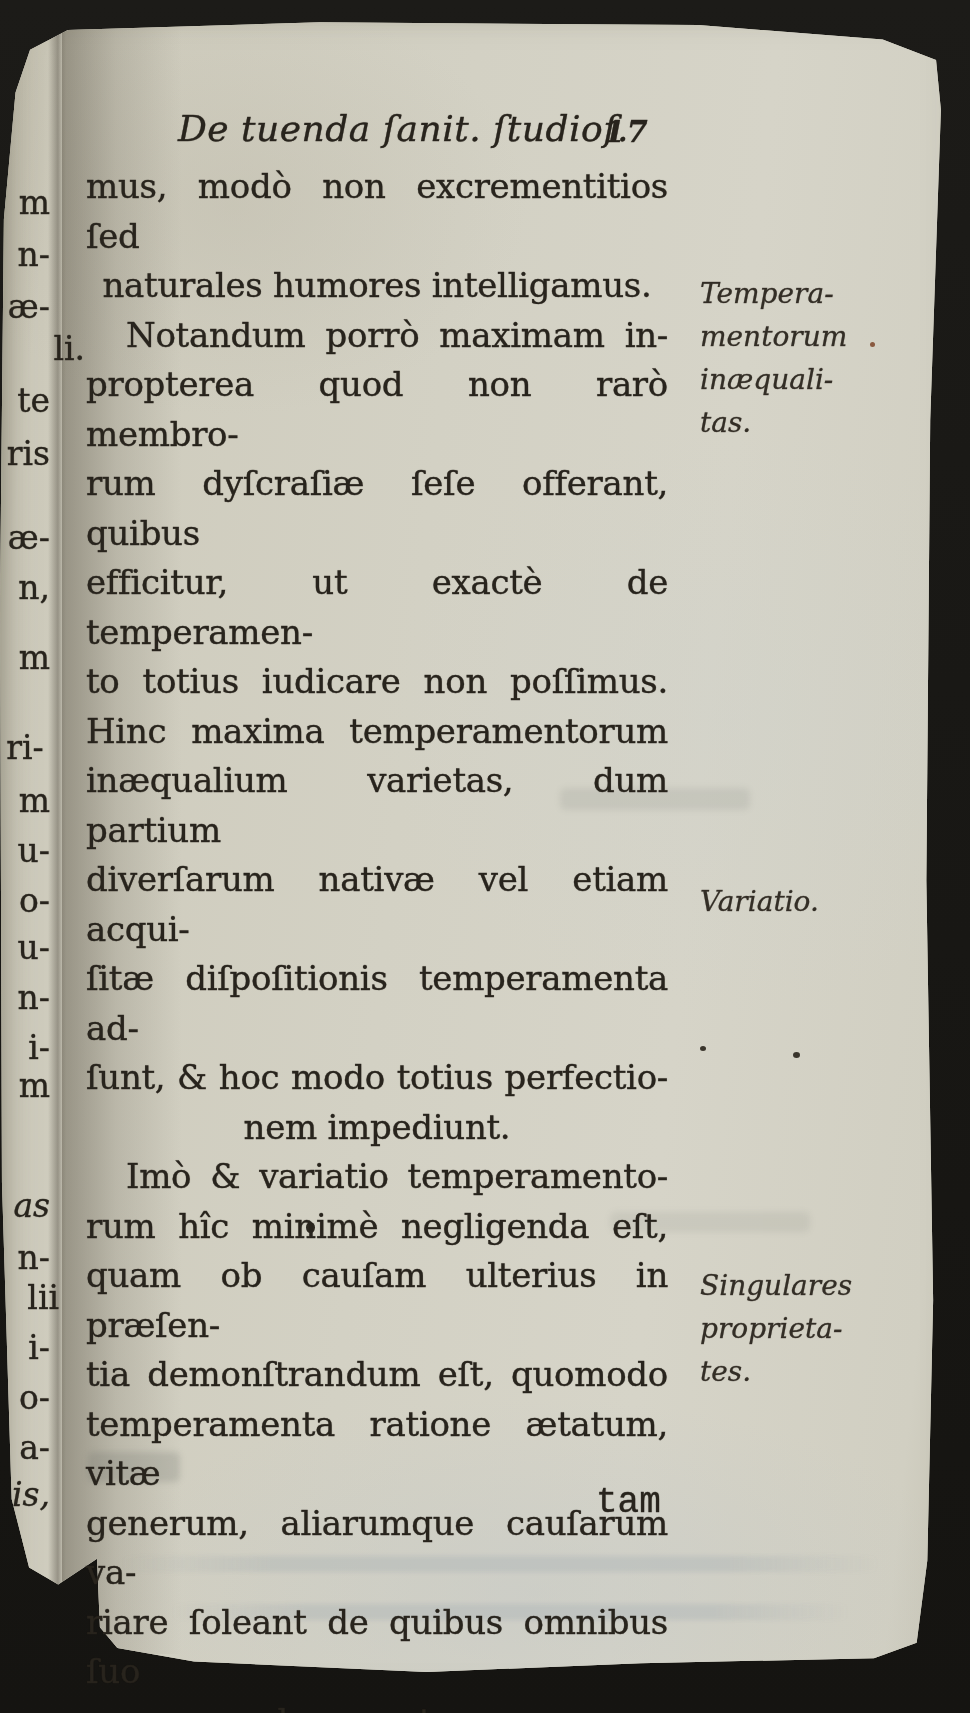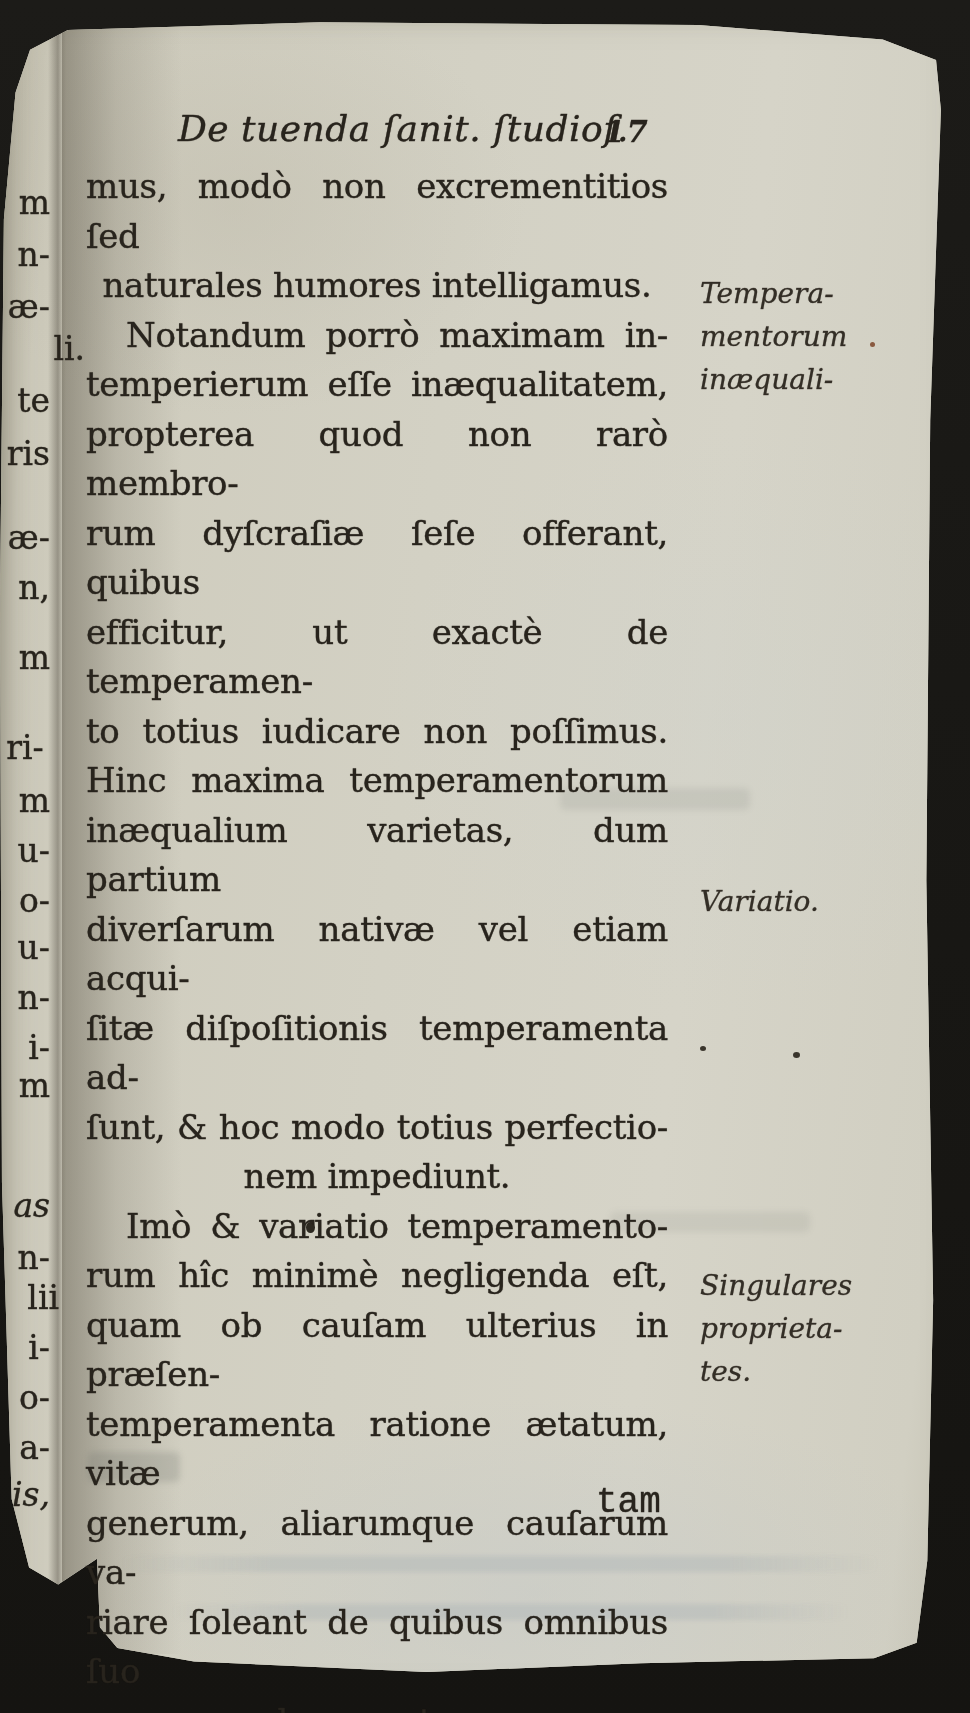--- a/index.html
+++ b/index.html
@@ -74,47 +74,48 @@
     <div class="speck" style="left:870px;top:342px;width:5px;height:5px;background:#8a5a40;"></div>
   </div>
 
   <div class="running-title ink">De tuenda ſanit. ſtudioſ.</div>
   <div class="folio ink">17</div>
 
   <div class="bodytext ink">
       <div class="line just"><span>mus, modò non excrementitios ſed</span></div>
       <div class="line"><span>naturales humores intelligamus.</span></div>
       <div class="line indent just"><span>Notandum porrò maximam in-</span></div>
-      <div class="line just"><span>temperierum eſſe inæqualitatem,</span></div>
       <div class="line just"><span>propterea quod non rarò membro-</span></div>
       <div class="line just"><span>rum dyſcraſiæ ſeſe offerant, quibus</span></div>
       <div class="line just"><span>efficitur, ut exactè de temperamen-</span></div>
       <div class="line just"><span>to totius iudicare non poſſimus.</span></div>
       <div class="line just"><span>Hinc maxima temperamentorum</span></div>
       <div class="line just"><span>inæqualium varietas, dum partium</span></div>
       <div class="line just"><span>diverſarum nativæ vel etiam acqui-</span></div>
       <div class="line just"><span>ſitæ diſpoſitionis temperamenta ad-</span></div>
       <div class="line just"><span>ſunt, &amp; hoc modo totius perfectio-</span></div>
       <div class="line"><span>nem impediunt.</span></div>
       <div class="line indent just"><span>Imò &amp; variatio temperamento-</span></div>
       <div class="line just"><span>rum hîc minimè negligenda eſt,</span></div>
       <div class="line just"><span>quam ob cauſam ulterius in præſen-</span></div>
+      <div class="line just"><span>tia demonſtrandum eſt, quomodo</span></div>
       <div class="line just"><span>temperamenta ratione ætatum, vitæ</span></div>
       <div class="line just"><span>generum, aliarumque cauſarum va-</span></div>
       <div class="line just"><span>riare ſoleant de quibus omnibus ſuo</span></div>
       <div class="line"><span>loco agetur.</span></div>
     </div>
 
   <div class="catchword ink">tam</div>
 
   <div class="margin-notes-layer">
       <div class="mnote" style="top: 272px;">
         <div>Tempera-</div>
         <div>mentorum</div>
         <div>inæquali-</div>
+        <div>tas.</div>
       </div>
       <div class="mnote" style="top: 1264px;">
         <div>Singulares</div>
         <div>proprieta-</div>
         <div>tes.</div>
       </div>
       <div class="mnote" style="top: 880px;">
         <div>Variatio.</div>
       </div>
     </div>

